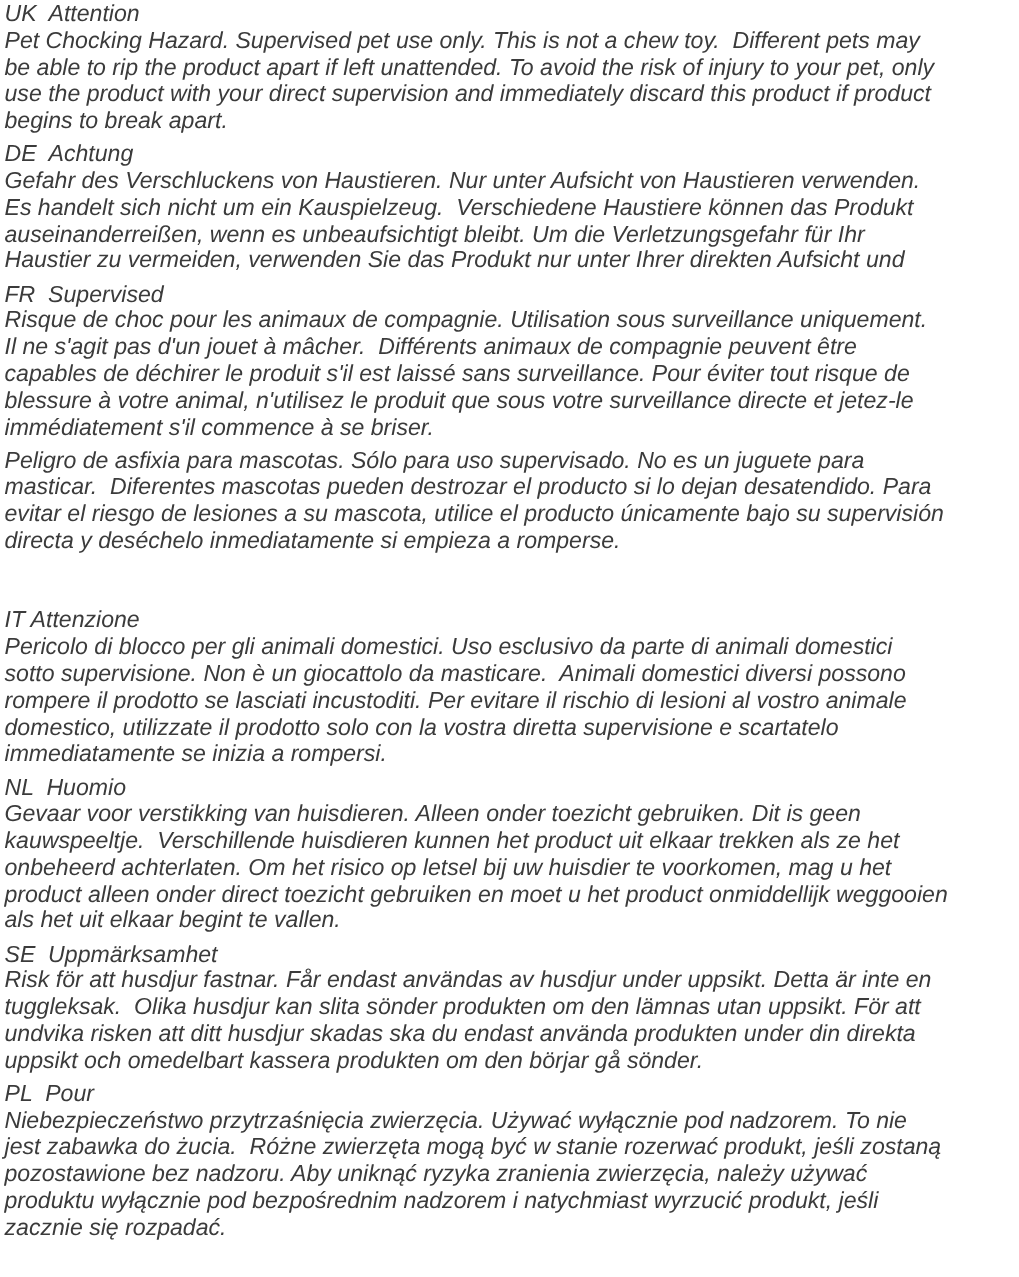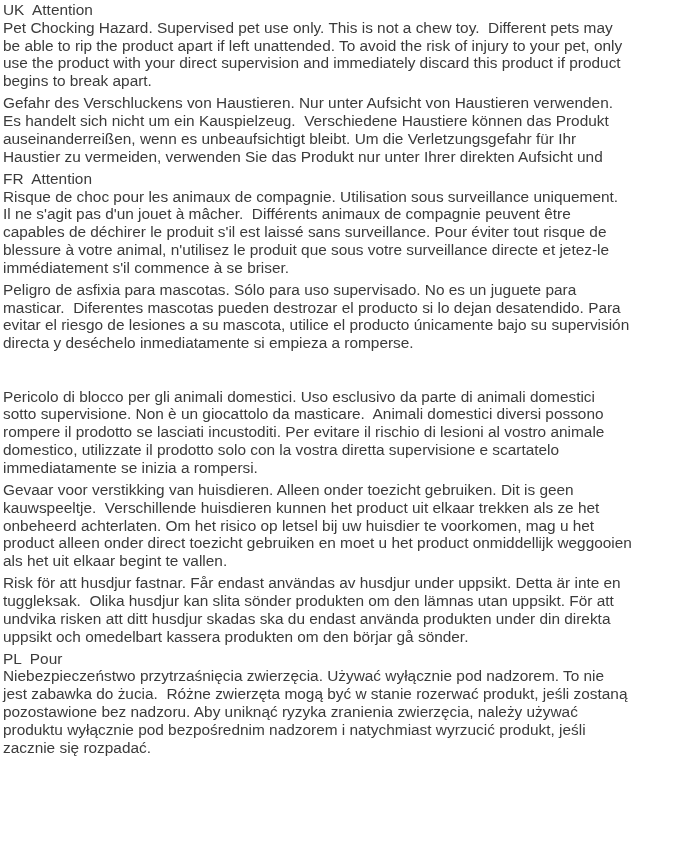--- a/index.html
+++ b/index.html
@@ -21,78 +21,83 @@
     color: #3b3b3b;
     font-weight: 400;
     letter-spacing: 0;
   }
   .warn-section {
     margin: 0 0 4.3px 0;
   }
   .sec-header,
   .sec-body {
     white-space: pre; 
+    font-style: italic;
   }
   .gap-large {
     margin-top: 35.6px; 
   }
 </style>
 </head>
 <body>
 
 <div class="page">
 
   <section class="warn-section">
     <div class="sec-header">UK  Attention</div>
     <div class="sec-body">Pet Chocking Hazard. Supervised pet use only. This is not a chew toy.  Different pets may
 be able to rip the product apart if left unattended. To avoid the risk of injury to your pet, only
 use the product with your direct supervision and immediately discard this product if product
 begins to break apart.</div>
   </section>
 
   <section class="warn-section">
+    <div class="sec-header">DE  Achtung</div>
     <div class="sec-body">Gefahr des Verschluckens von Haustieren. Nur unter Aufsicht von Haustieren verwenden.
 Es handelt sich nicht um ein Kauspielzeug.  Verschiedene Haustiere können das Produkt
 auseinanderreißen, wenn es unbeaufsichtigt bleibt. Um die Verletzungsgefahr für Ihr
 Haustier zu vermeiden, verwenden Sie das Produkt nur unter Ihrer direkten Aufsicht und</div>
   </section>
 
   <section class="warn-section">
-    <div class="sec-header">FR  Attention</div>
+    <div class="sec-header">FR  Supervised</div>
     <div class="sec-body">Risque de choc pour les animaux de compagnie. Utilisation sous surveillance uniquement.
 Il ne s'agit pas d'un jouet à mâcher.  Différents animaux de compagnie peuvent être
 capables de déchirer le produit s'il est laissé sans surveillance. Pour éviter tout risque de
 blessure à votre animal, n'utilisez le produit que sous votre surveillance directe et jetez-le
 immédiatement s'il commence à se briser.</div>
   </section>
 
   <section class="warn-section">
     <div class="sec-body">Peligro de asfixia para mascotas. Sólo para uso supervisado. No es un juguete para
 masticar.  Diferentes mascotas pueden destrozar el producto si lo dejan desatendido. Para
 evitar el riesgo de lesiones a su mascota, utilice el producto únicamente bajo su supervisión
 directa y deséchelo inmediatamente si empieza a romperse.</div>
   </section>
 
   <section class="warn-section gap-large">
+    <div class="sec-header">IT Attenzione</div>
     <div class="sec-body">Pericolo di blocco per gli animali domestici. Uso esclusivo da parte di animali domestici
 sotto supervisione. Non è un giocattolo da masticare.  Animali domestici diversi possono
 rompere il prodotto se lasciati incustoditi. Per evitare il rischio di lesioni al vostro animale
 domestico, utilizzate il prodotto solo con la vostra diretta supervisione e scartatelo
 immediatamente se inizia a rompersi.</div>
   </section>
 
   <section class="warn-section">
+    <div class="sec-header">NL  Huomio</div>
     <div class="sec-body">Gevaar voor verstikking van huisdieren. Alleen onder toezicht gebruiken. Dit is geen
 kauwspeeltje.  Verschillende huisdieren kunnen het product uit elkaar trekken als ze het
 onbeheerd achterlaten. Om het risico op letsel bij uw huisdier te voorkomen, mag u het
 product alleen onder direct toezicht gebruiken en moet u het product onmiddellijk weggooien
 als het uit elkaar begint te vallen.</div>
   </section>
 
   <section class="warn-section">
+    <div class="sec-header">SE  Uppmärksamhet</div>
     <div class="sec-body">Risk för att husdjur fastnar. Får endast användas av husdjur under uppsikt. Detta är inte en
 tuggleksak.  Olika husdjur kan slita sönder produkten om den lämnas utan uppsikt. För att
 undvika risken att ditt husdjur skadas ska du endast använda produkten under din direkta
 uppsikt och omedelbart kassera produkten om den börjar gå sönder.</div>
   </section>
 
   <section class="warn-section">
     <div class="sec-header">PL  Pour</div>
     <div class="sec-body">Niebezpieczeństwo przytrzaśnięcia zwierzęcia. Używać wyłącznie pod nadzorem. To nie
 jest zabawka do żucia.  Różne zwierzęta mogą być w stanie rozerwać produkt, jeśli zostaną

